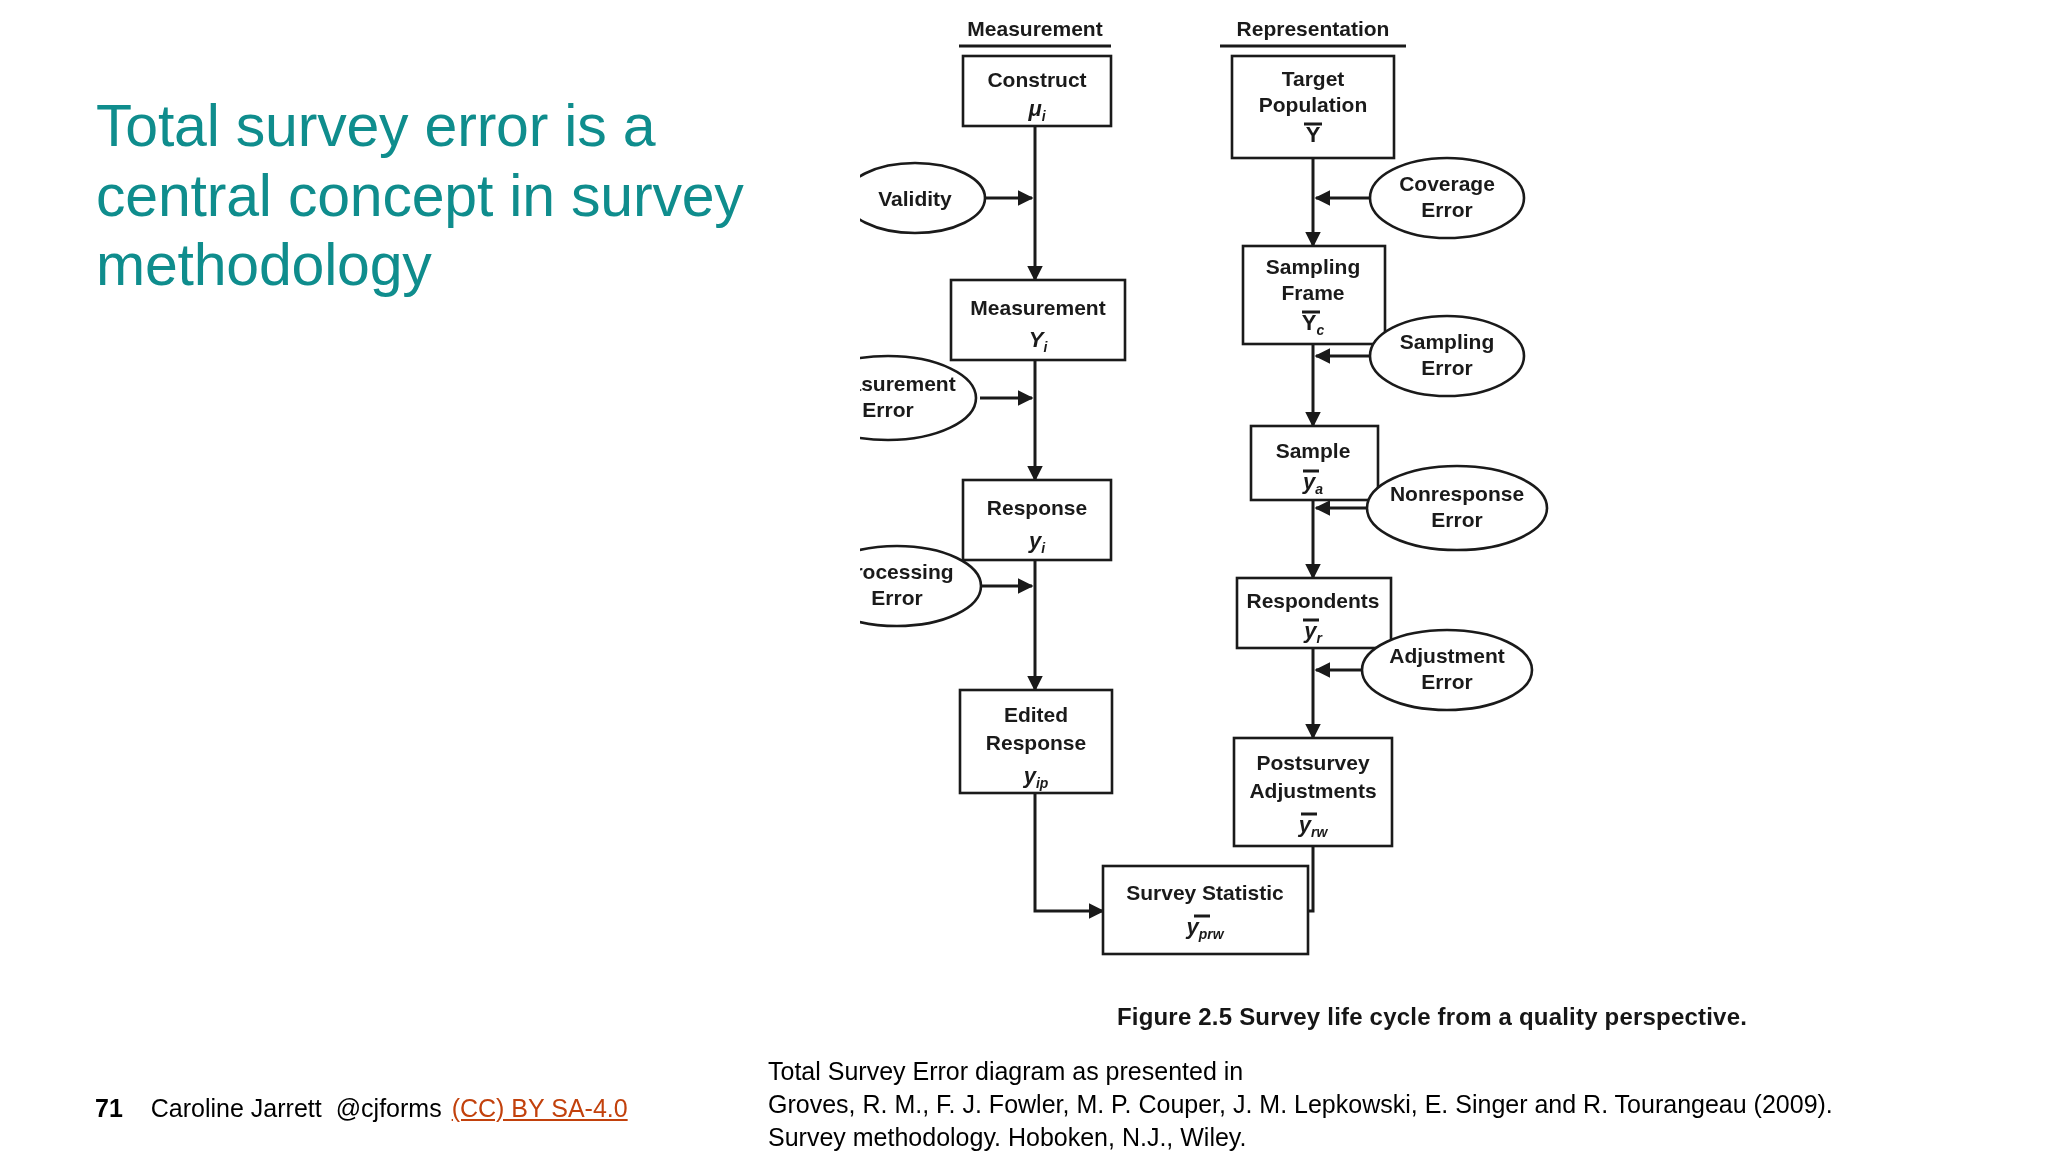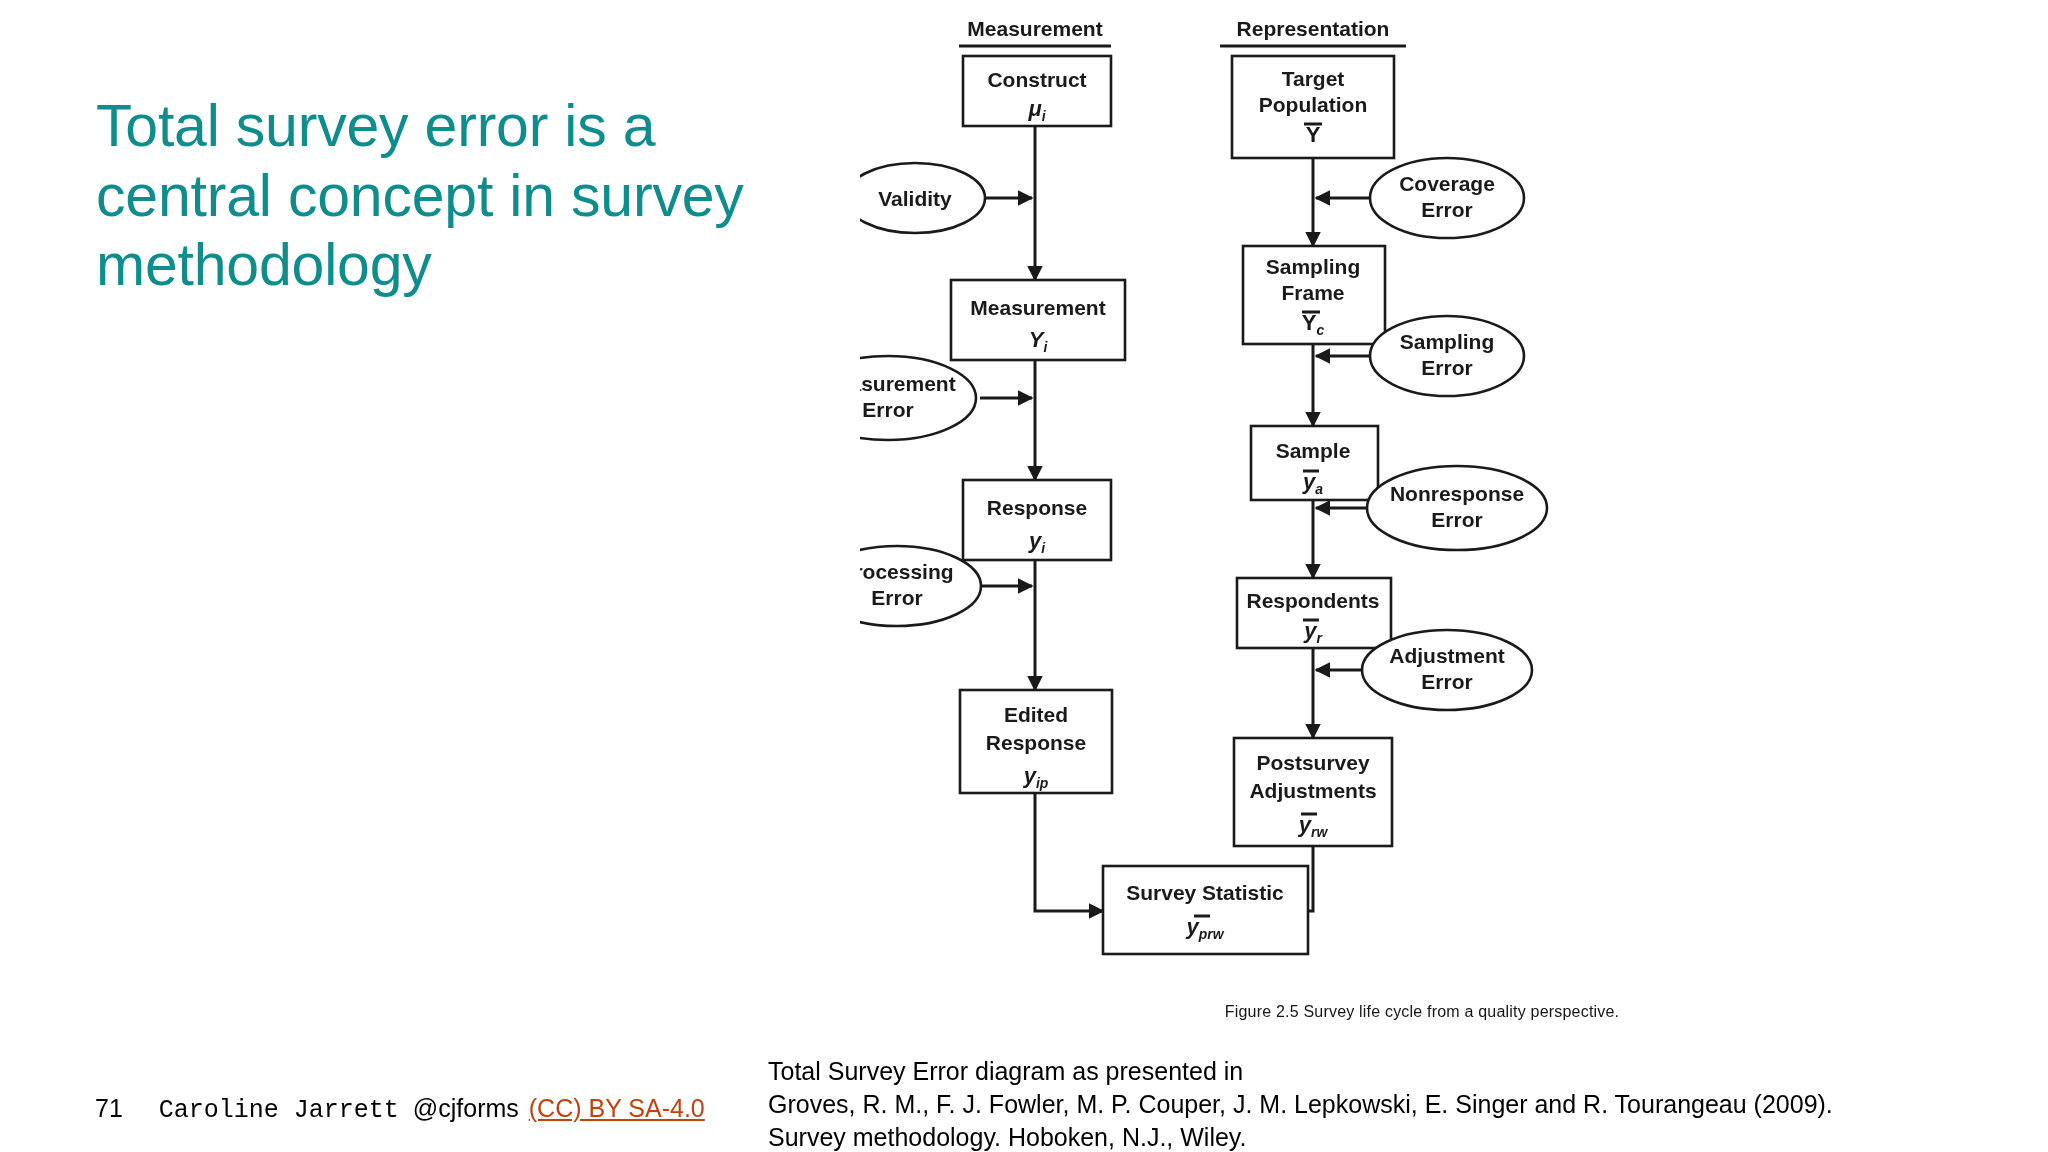--- a/index.html
+++ b/index.html
@@ -32,22 +32,22 @@
   
   #footer {
     position: absolute;
     left: 95px;
     top: 1094px;
     display: flex;
     align-items: baseline;
     font-size: 25px;
     white-space: nowrap;
   }
-  #footer .slide-number { margin-right: 36px; }
-  #footer .author { margin-right: 14px; font-family: Liberation Mono, monospace; }
+  #footer .slide-number { margin-right: 28px; font-weight: bold; }
+  #footer .author { margin-right: 14px; }
   #footer .handle { margin-right: 10px; }
   #footer .license {
     color: #c2410c;
     text-decoration: underline;
   }
 
   
   #citation {
     position: absolute;
     left: 768px;
@@ -62,26 +62,26 @@
     position: absolute;
     left: 860px;
     top: 8px;
     width: 1120px;
     height: 1030px;
   }
   #figure-svg { display: block; }
 
   .fig-caption {
     position: absolute;
-    left: 2px;
+    left: 12px;
     top: 995px;
     width: 1120px;
     text-align: center;
-    font-size: 16px;
-    font-weight: normal;
+    font-size: 24px;
+    font-weight: bold;
     color: #161616;
     letter-spacing: 0.2px;
   }
 
   
   #figure-svg text {
     font-family: "Liberation Sans", sans-serif;
     font-weight: bold;
     fill: #1a1a1a;
   }

